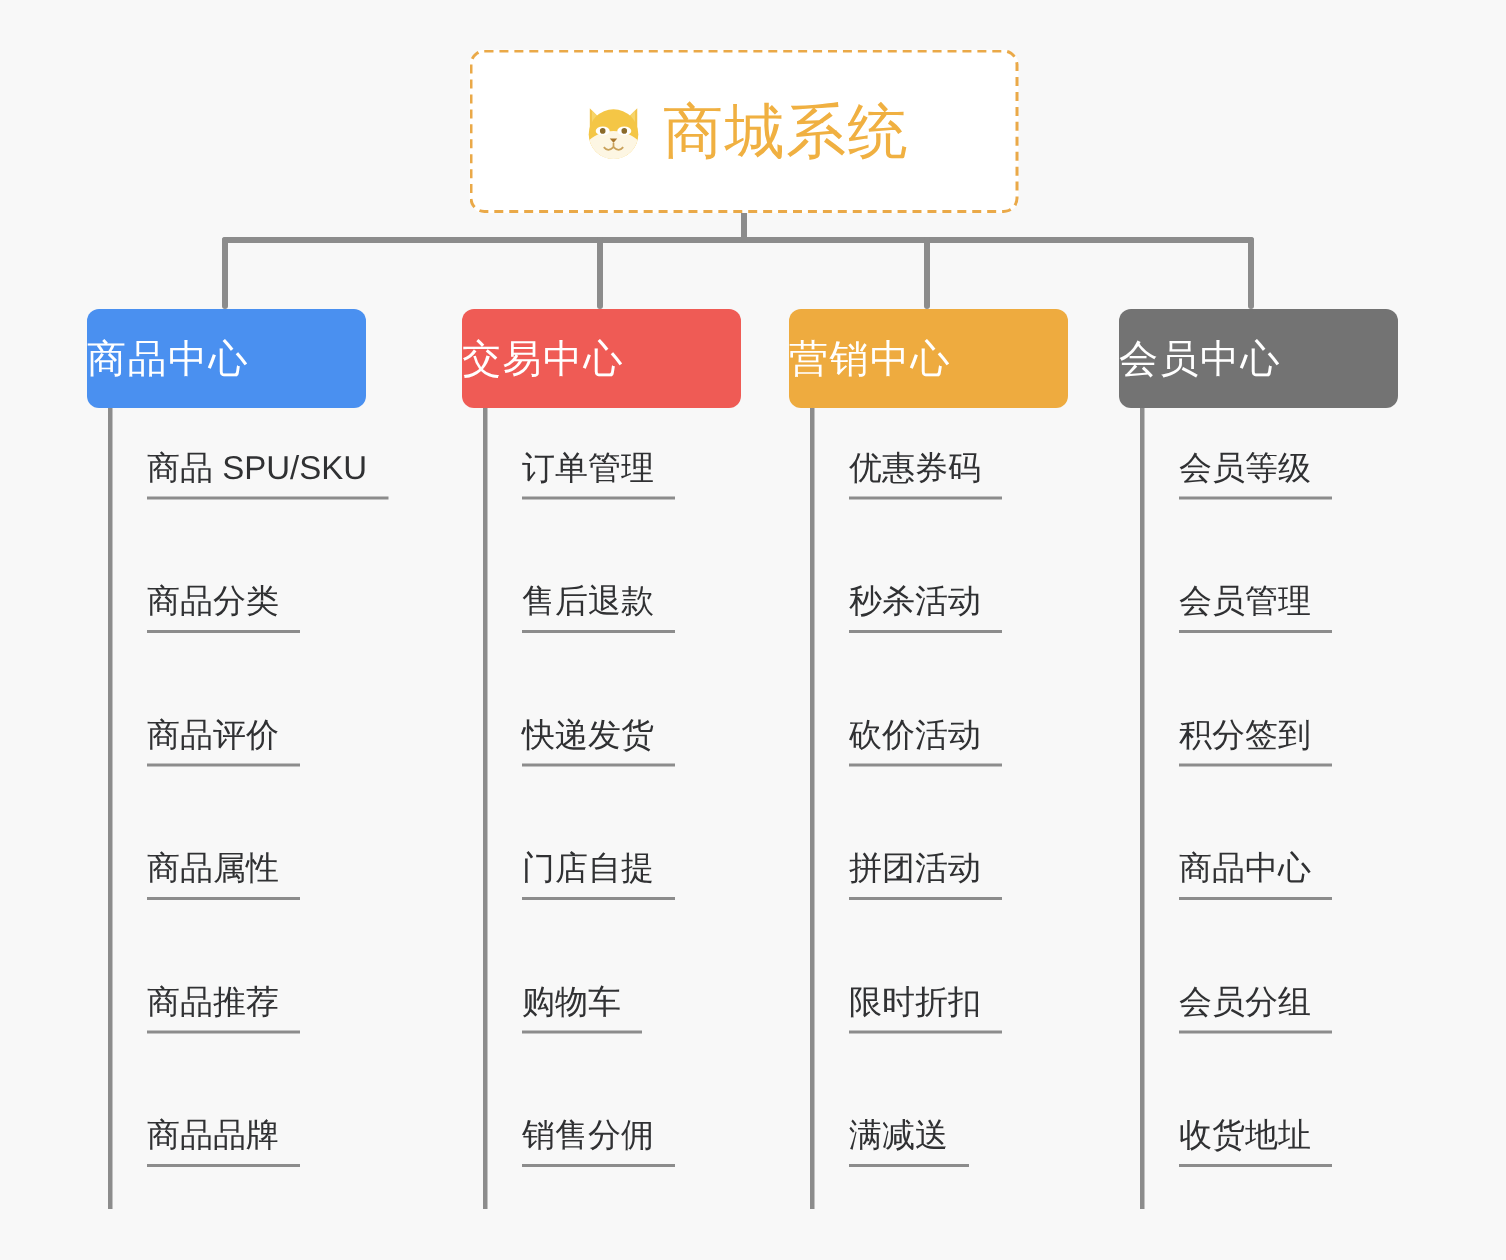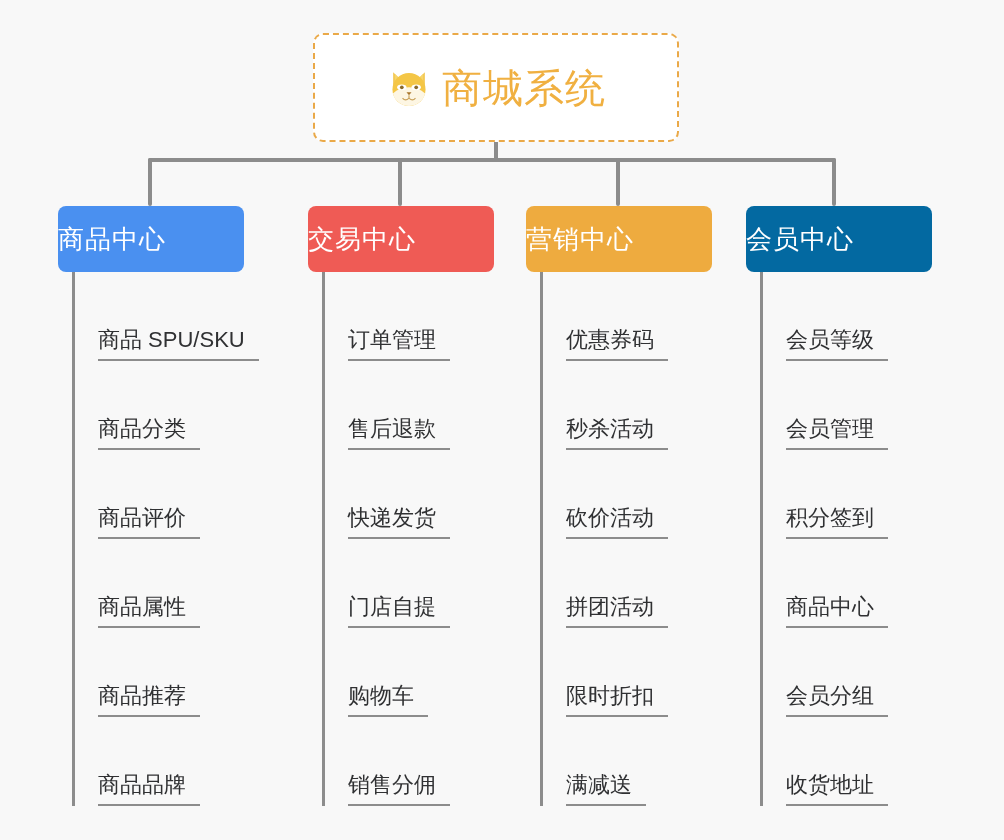--- a/index.html
+++ b/index.html
@@ -104,21 +104,21 @@
     left: 14px;
     top: 0;
     width: 3px;
     background: #8c8c8c;
   }
   .leaf-item {
     position: relative;
     height: 89px;
     box-sizing: border-box;
     display: flex;
-    align-items: flex-end;
+    align-items: center;
     padding-left: 26px;
   }
   .leaf-label {
     font-size: 22px;
     color: #303133;
     line-height: 1;
     white-space: nowrap;
     padding: 0 14px 8px 0;
     border-bottom: 2px solid #8c8c8c;
     display: inline-block;
@@ -234,21 +234,21 @@
       <div class="leaf-item">
           <span class="leaf-label">限时折扣</span>
         </div>
       <div class="leaf-item">
           <span class="leaf-label">满减送</span>
         </div>
     </div>
   </div>
 
   <div class="column" style="left:746px;width:186px">
-    <div class="cat-box" style="background:#0369a1">
+    <div class="cat-box" style="background:#737373">
       <span>会员中心</span>
     </div>
     <div class="leaf-list">
       <div class="leaf-spine" style="height:534px"></div>
       <div class="leaf-item">
           <span class="leaf-label">会员等级</span>
         </div>
       <div class="leaf-item">
           <span class="leaf-label">会员管理</span>
         </div>

